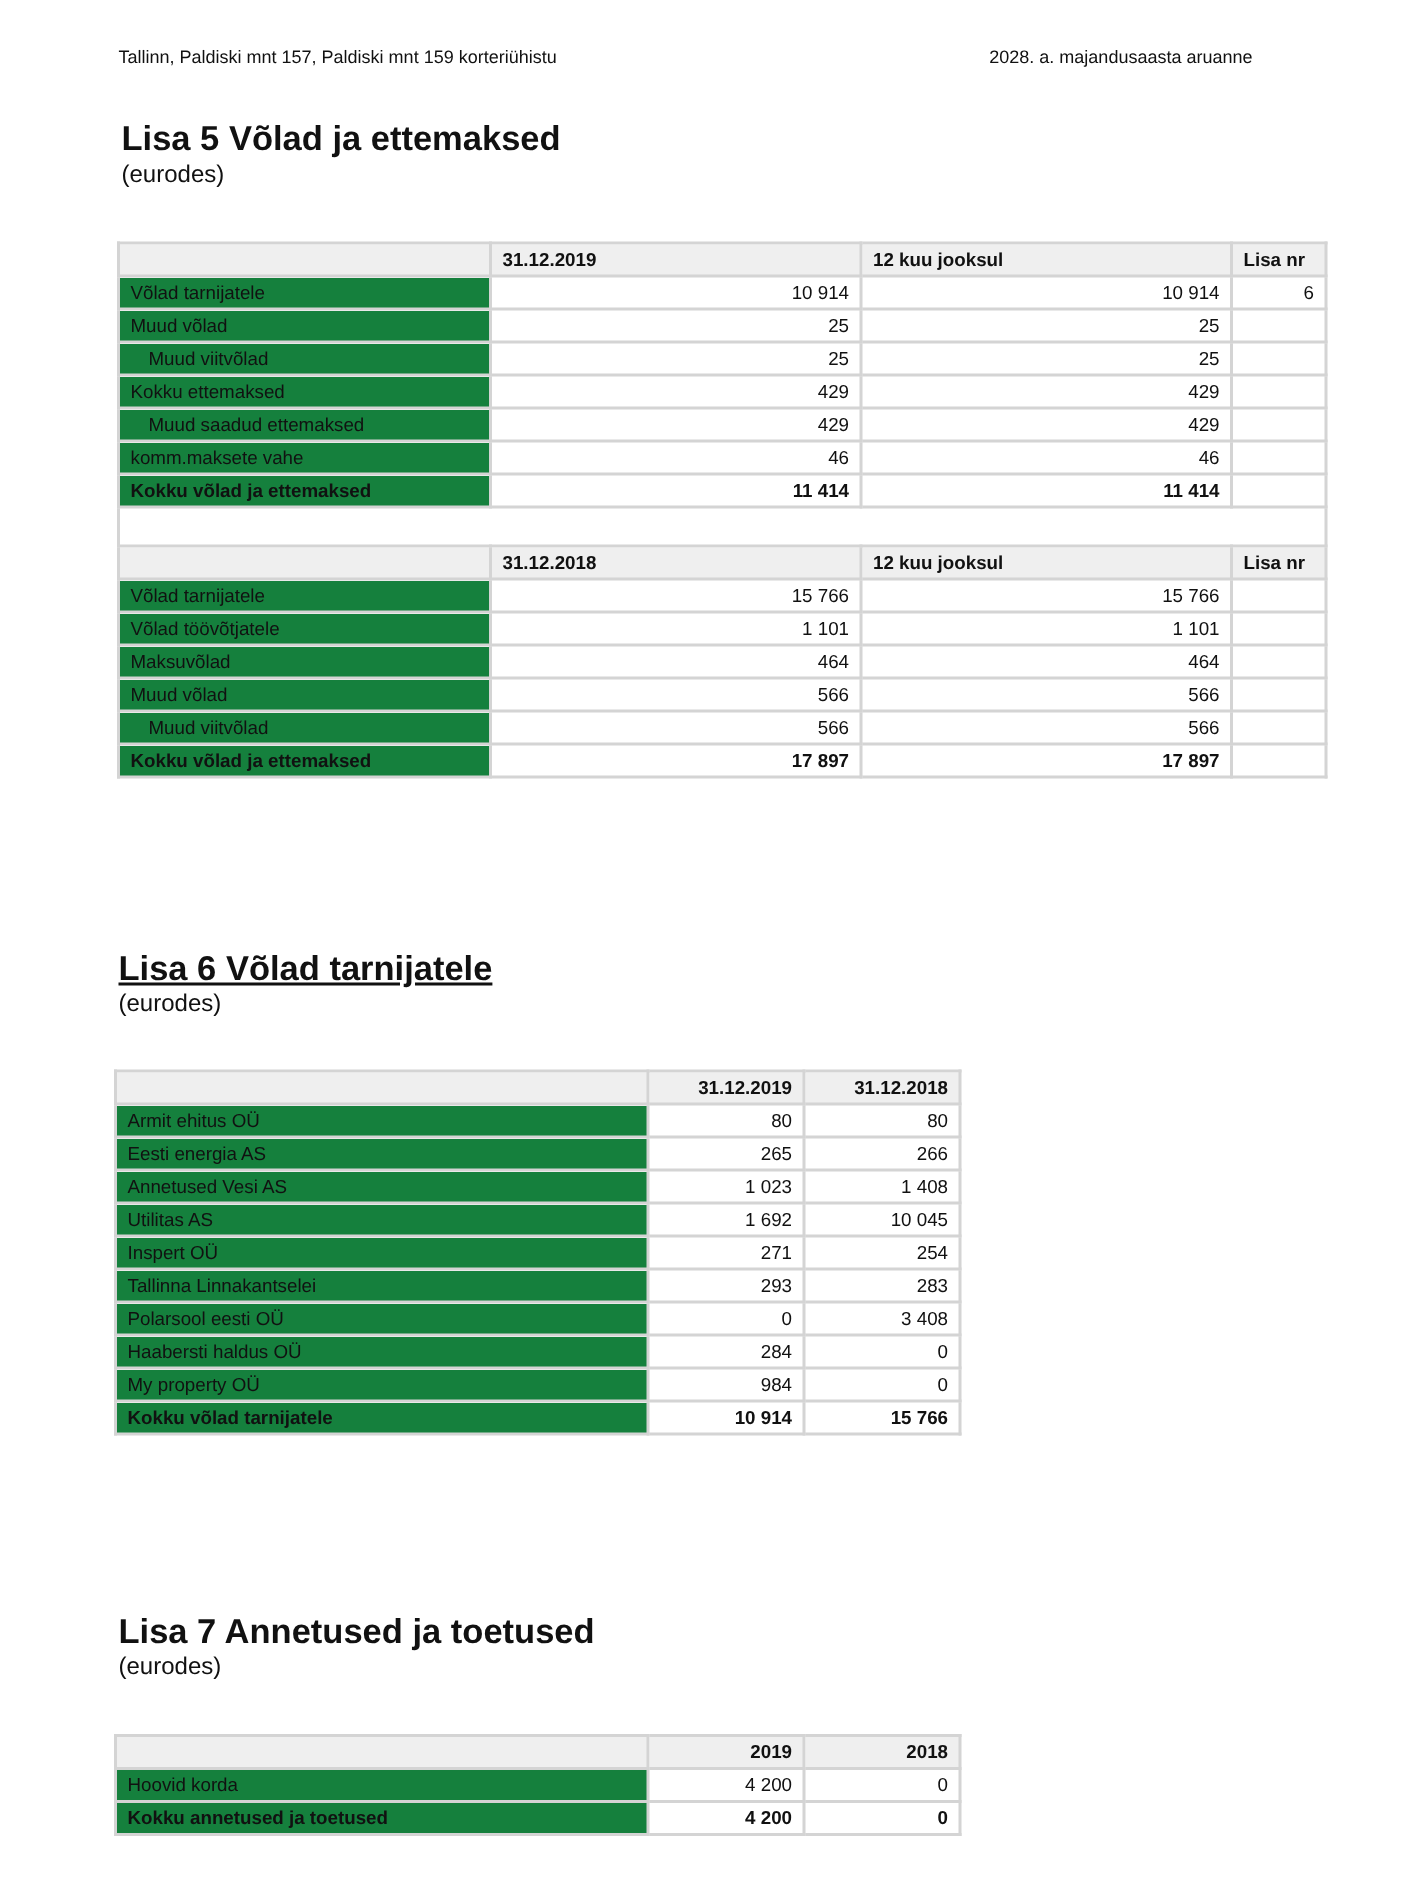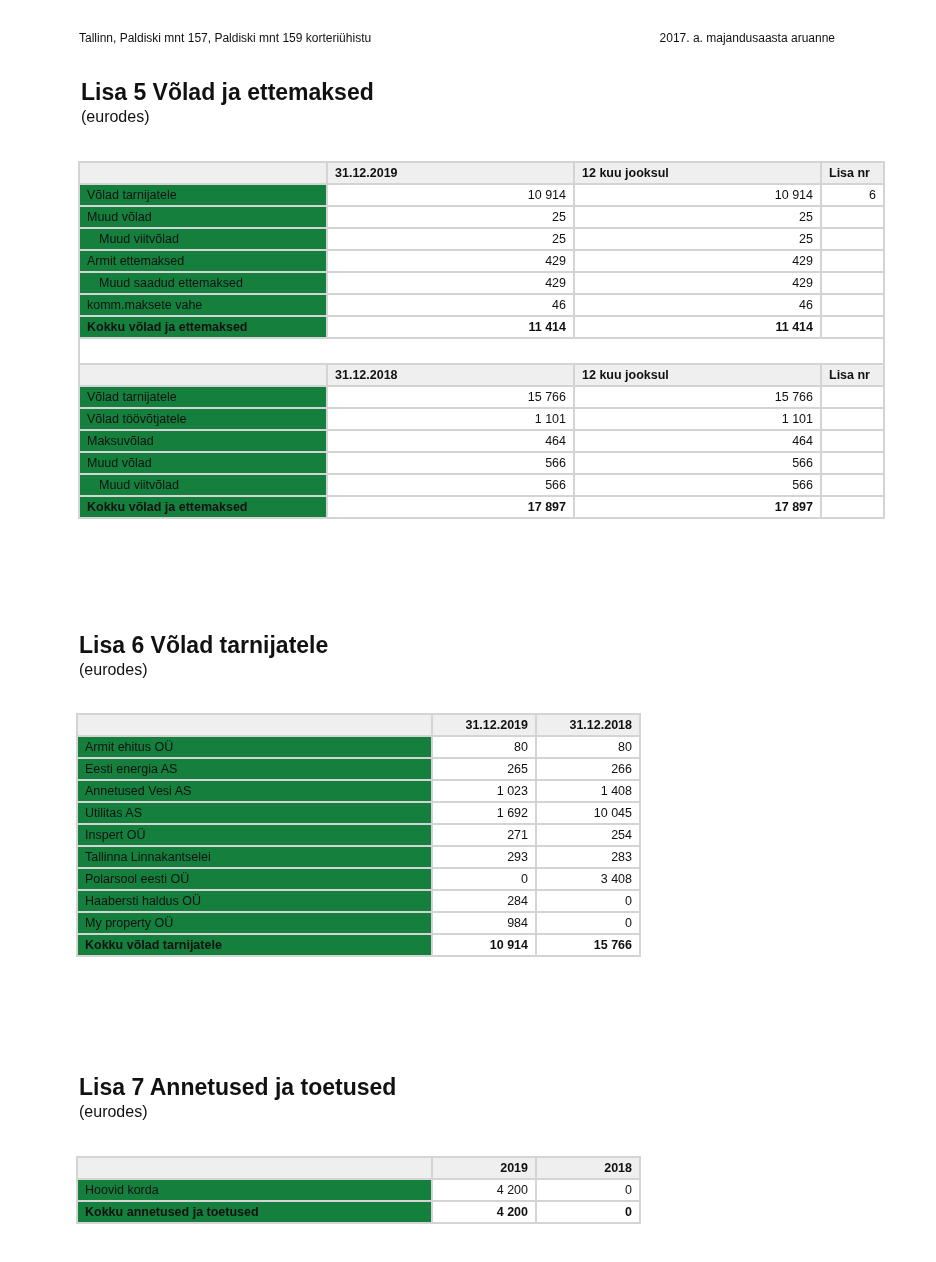--- a/index.html
+++ b/index.html
@@ -26,21 +26,21 @@
   table.rep tr.head td { background: #efefef; font-weight: bold; }
   table.rep tr.total td { font-weight: bold; }
   table.rep td.ind { padding-left: 19px; }
   table.rep tr.spacer td { background: #fff; }
 </style>
 </head>
 <body>
 
 <div class="page-header">
   <span class="left">Tallinn, Paldiski mnt 157, Paldiski mnt 159 korteriühistu</span>
-  <span class="right">2017. a. majandusaasta aruanne</span>
+  <span class="right">2028. a. majandusaasta aruanne</span>
 </div>
 
 <h1 class="section-title" style="top:79px; left:81px;">Lisa 5 Võlad ja ettemaksed</h1>
 <div class="section-sub" style="top:108px; left:81px;">(eurodes)</div>
 
 <table class="rep" style="top:161px; left:78px; width:805px;">
   <colgroup>
       <col style="width:248px">
       <col style="width:247px">
       <col style="width:247px">
@@ -65,21 +65,21 @@
         <td class="num">25</td>
         <td class="num"></td>
       </tr>
       <tr>
         <td class="lbl ind">Muud viitvõlad</td>
         <td class="num">25</td>
         <td class="num">25</td>
         <td class="num"></td>
       </tr>
       <tr>
-        <td class="lbl">Armit ettemaksed</td>
+        <td class="lbl">Kokku ettemaksed</td>
         <td class="num">429</td>
         <td class="num">429</td>
         <td class="num"></td>
       </tr>
       <tr>
         <td class="lbl ind">Muud saadud ettemaksed</td>
         <td class="num">429</td>
         <td class="num">429</td>
         <td class="num"></td>
       </tr>
@@ -140,21 +140,21 @@
       </tr>
       <tr class="total">
         <td class="lbl">Kokku võlad ja ettemaksed</td>
         <td class="num">17 897</td>
         <td class="num">17 897</td>
         <td class="num"></td>
       </tr>
     </tbody>
 </table>
 
-<h1 class="section-title" style="top:632px; left:79px;">Lisa 6 Võlad tarnijatele</h1>
+<h1 class="section-title" style="top:632px; left:79px;text-decoration:underline;">Lisa 6 Võlad tarnijatele</h1>
 <div class="section-sub" style="top:661px; left:79px;">(eurodes)</div>
 
 <table class="rep" style="top:713px; left:76px; width:563px;">
   <colgroup>
       <col style="width:355px">
       <col style="width:104px">
       <col style="width:104px">
     </colgroup>
   <tbody id="l6">
       <tr class="head">

